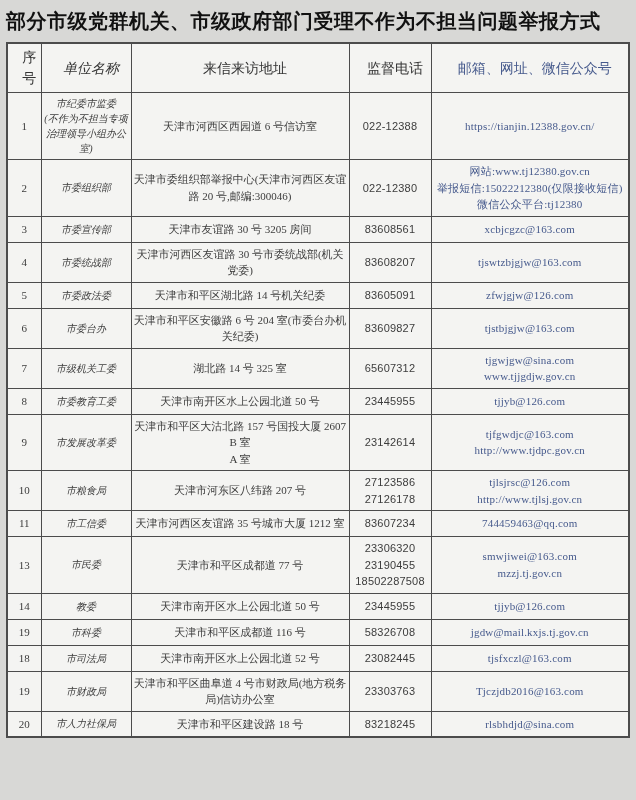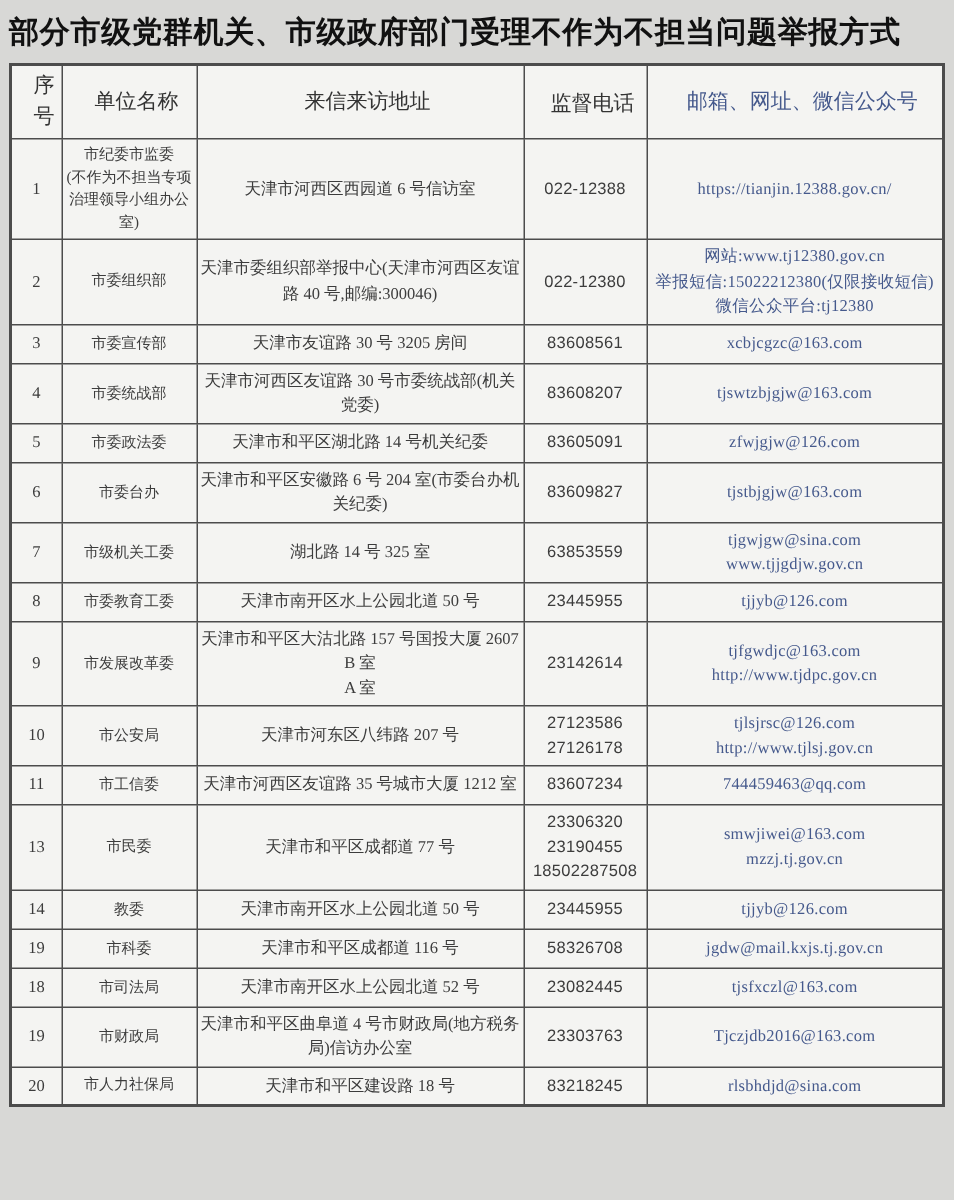--- a/index.html
+++ b/index.html
@@ -40,21 +40,21 @@
     line-height:1.5;
     text-align:center;
     vertical-align:middle;
     padding:3px 2px;
     white-space:pre-line;
     word-break:break-all;
     overflow:hidden;
   }
   th{font-weight:400;font-size:14px;height:24px;color:#333;padding-left:12px;}
   .c-no{width:34px;}
-  .c-name{width:90px;}
+  .c-name{width:90px;font-style:italic;}
   .c-addr{width:218px;}
   .c-phone{width:82px;font-family:Liberation Sans, sans-serif;}
   .c-contact{color:var(--accent);margin-top:33px;}
   td.c-name{font-size:10px;}
   td.c-phone,td.c-contact{font-size:11px;letter-spacing:0.2px;}
   tbody tr{height:26px;}
 </style>
 </head>
 <body>
 
@@ -77,21 +77,21 @@
     <td class="c-name">市纪委市监委
 (不作为不担当专项治理领导小组办公室)</td>
     <td class="c-addr">天津市河西区西园道 6 号信访室</td>
     <td class="c-phone">022-12388</td>
     <td class="c-contact">https://tianjin.12388.gov.cn/</td>
   </tr>
 
   <tr>
     <td class="c-no">2</td>
     <td class="c-name">市委组织部</td>
-    <td class="c-addr">天津市委组织部举报中心(天津市河西区友谊路 40 号,邮编:300046)</td>
+    <td class="c-addr">天津市委组织部举报中心(天津市河西区友谊路 20 号,邮编:300046)</td>
     <td class="c-phone">022-12380</td>
     <td class="c-contact">网站:www.tj12380.gov.cn
 举报短信:15022212380(仅限接收短信)
 微信公众平台:tj12380</td>
   </tr>
 
   <tr>
     <td class="c-no">3</td>
     <td class="c-name">市委宣传部</td>
     <td class="c-addr">天津市友谊路 30 号 3205 房间</td>
@@ -120,21 +120,21 @@
     <td class="c-name">市委台办</td>
     <td class="c-addr">天津市和平区安徽路 6 号 204 室(市委台办机关纪委)</td>
     <td class="c-phone">83609827</td>
     <td class="c-contact">tjstbjgjw@163.com</td>
   </tr>
 
   <tr>
     <td class="c-no">7</td>
     <td class="c-name">市级机关工委</td>
     <td class="c-addr">湖北路 14 号 325 室</td>
-    <td class="c-phone">63853559</td>
+    <td class="c-phone">65607312</td>
     <td class="c-contact">tjgwjgw@sina.com
 www.tjjgdjw.gov.cn</td>
   </tr>
 
   <tr>
     <td class="c-no">8</td>
     <td class="c-name">市委教育工委</td>
     <td class="c-addr">天津市南开区水上公园北道 50 号</td>
     <td class="c-phone">23445955</td>
     <td class="c-contact">tjjyb@126.com</td>
@@ -145,21 +145,21 @@
     <td class="c-name">市发展改革委</td>
     <td class="c-addr">天津市和平区大沽北路 157 号国投大厦 2607B 室
 A 室</td>
     <td class="c-phone">23142614</td>
     <td class="c-contact">tjfgwdjc@163.com
 http://www.tjdpc.gov.cn</td>
   </tr>
 
   <tr>
     <td class="c-no">10</td>
-    <td class="c-name">市公安局</td>
+    <td class="c-name">市粮食局</td>
     <td class="c-addr">天津市河东区八纬路 207 号</td>
     <td class="c-phone">27123586
 27126178</td>
     <td class="c-contact">tjlsjrsc@126.com
 http://www.tjlsj.gov.cn</td>
   </tr>
 
   <tr>
     <td class="c-no">11</td>
     <td class="c-name">市工信委</td>

